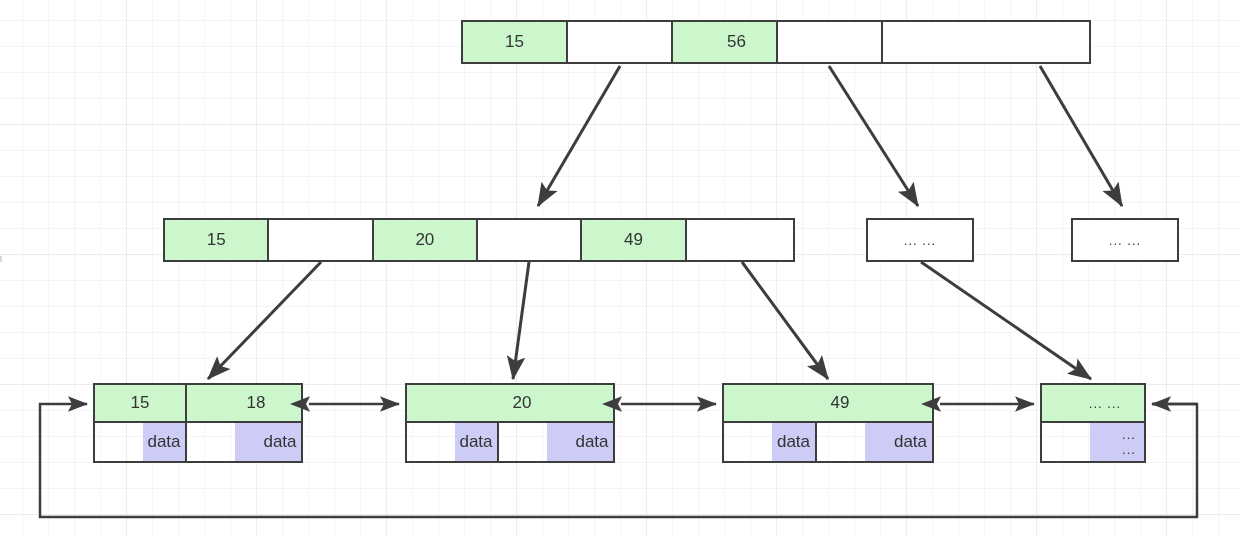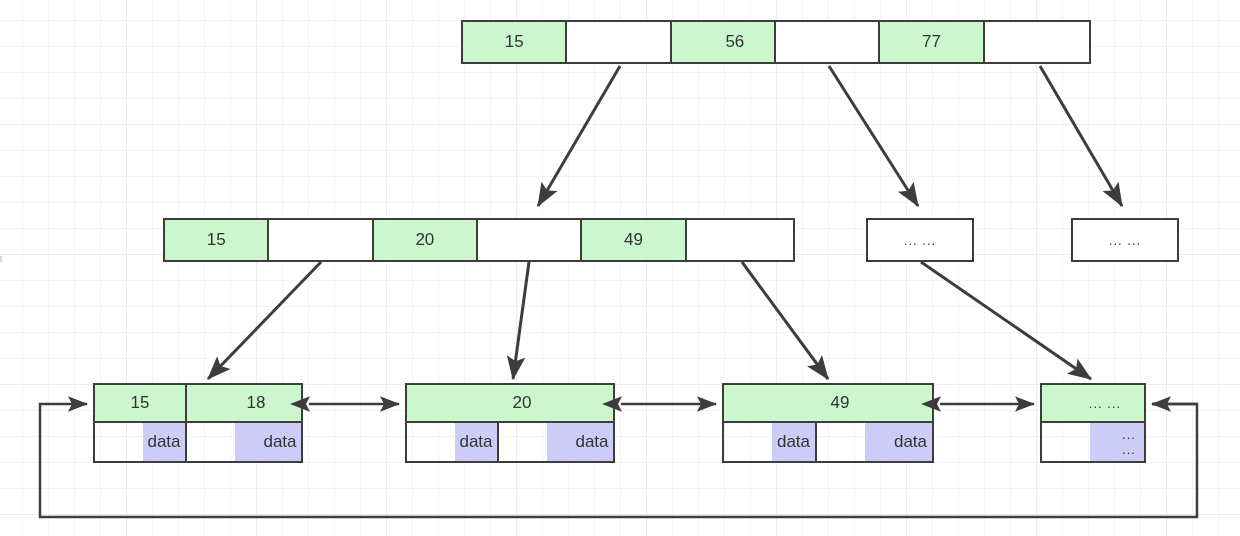--- a/index.html
+++ b/index.html
@@ -89,21 +89,20 @@
 
 <div id="canvas">
 
   <div class="smudge"></div>
 
   <div class="node" style="left:461px; top:20px; width:630px; height:44px;">
     <div class="cell key" style="width:105px;">15</div>
     <div class="cell" style="width:105px;"></div>
     <div class="cell key" style="width:105px;padding-left:24px;">56</div>
     <div class="cell" style="width:105px;"></div>
-    <div class="cell key" style="width:105px;">77</div>
     <div class="cell" style="width:105px;"></div>
   </div>
 
   <div class="node" style="left:163px; top:218px; width:632px; height:44px;">
     <div class="cell key" style="width:105px;">15</div>
     <div class="cell" style="width:105px;"></div>
     <div class="cell key" style="width:105px;">20</div>
     <div class="cell" style="width:105px;"></div>
     <div class="cell key" style="width:105px;">49</div>
     <div class="cell" style="width:107px;"></div>

